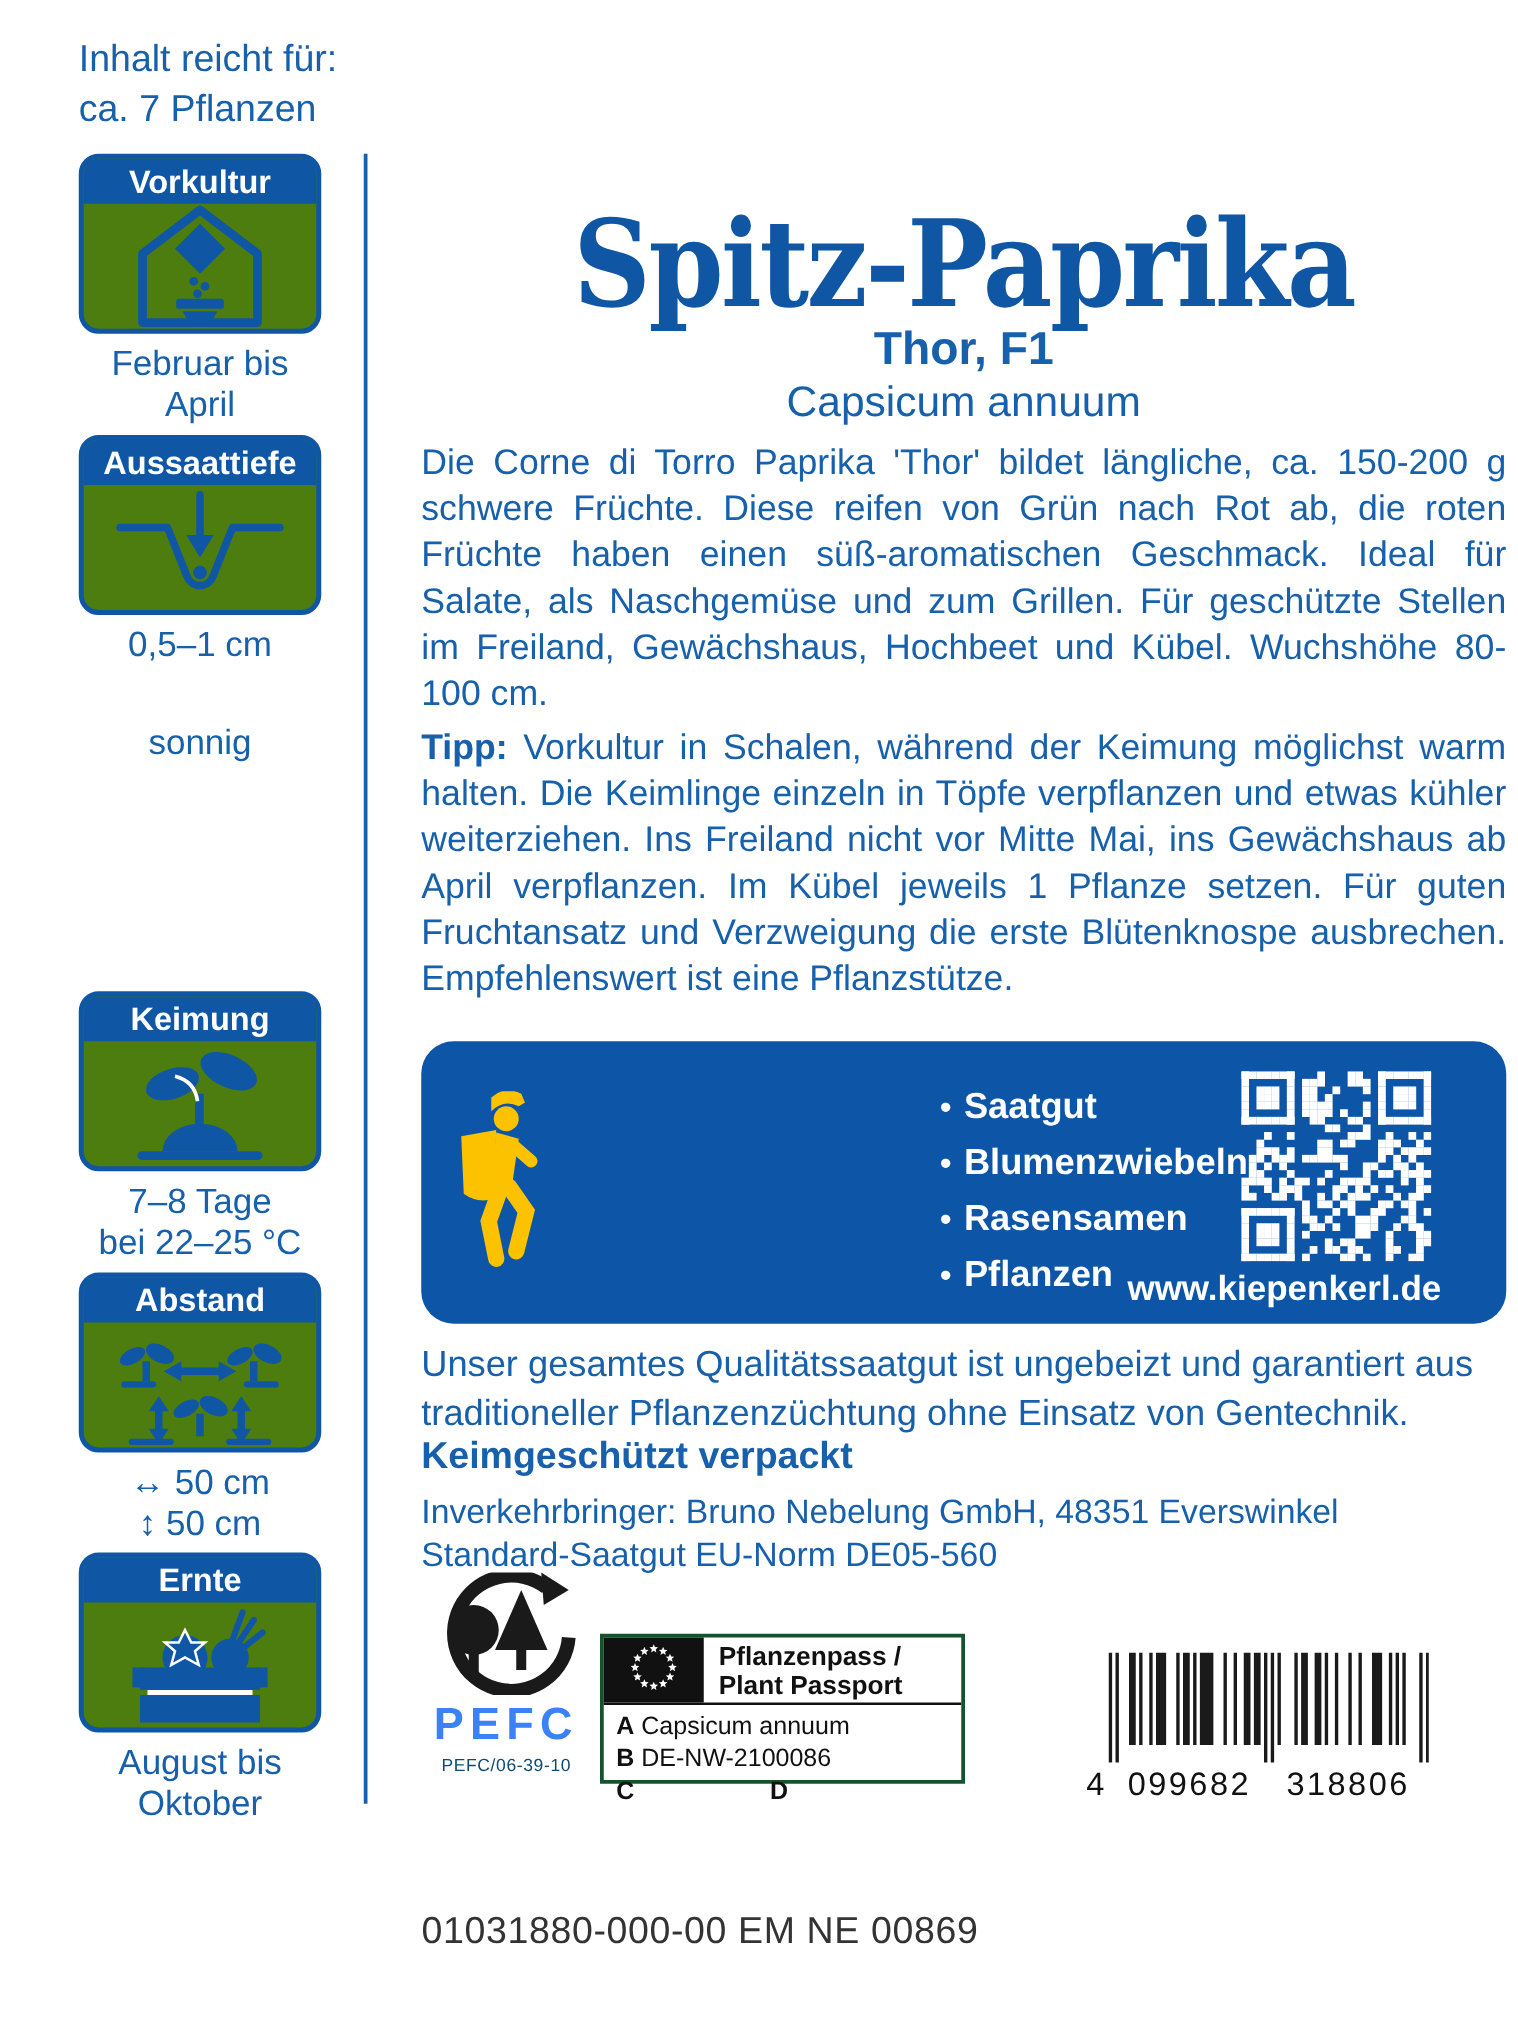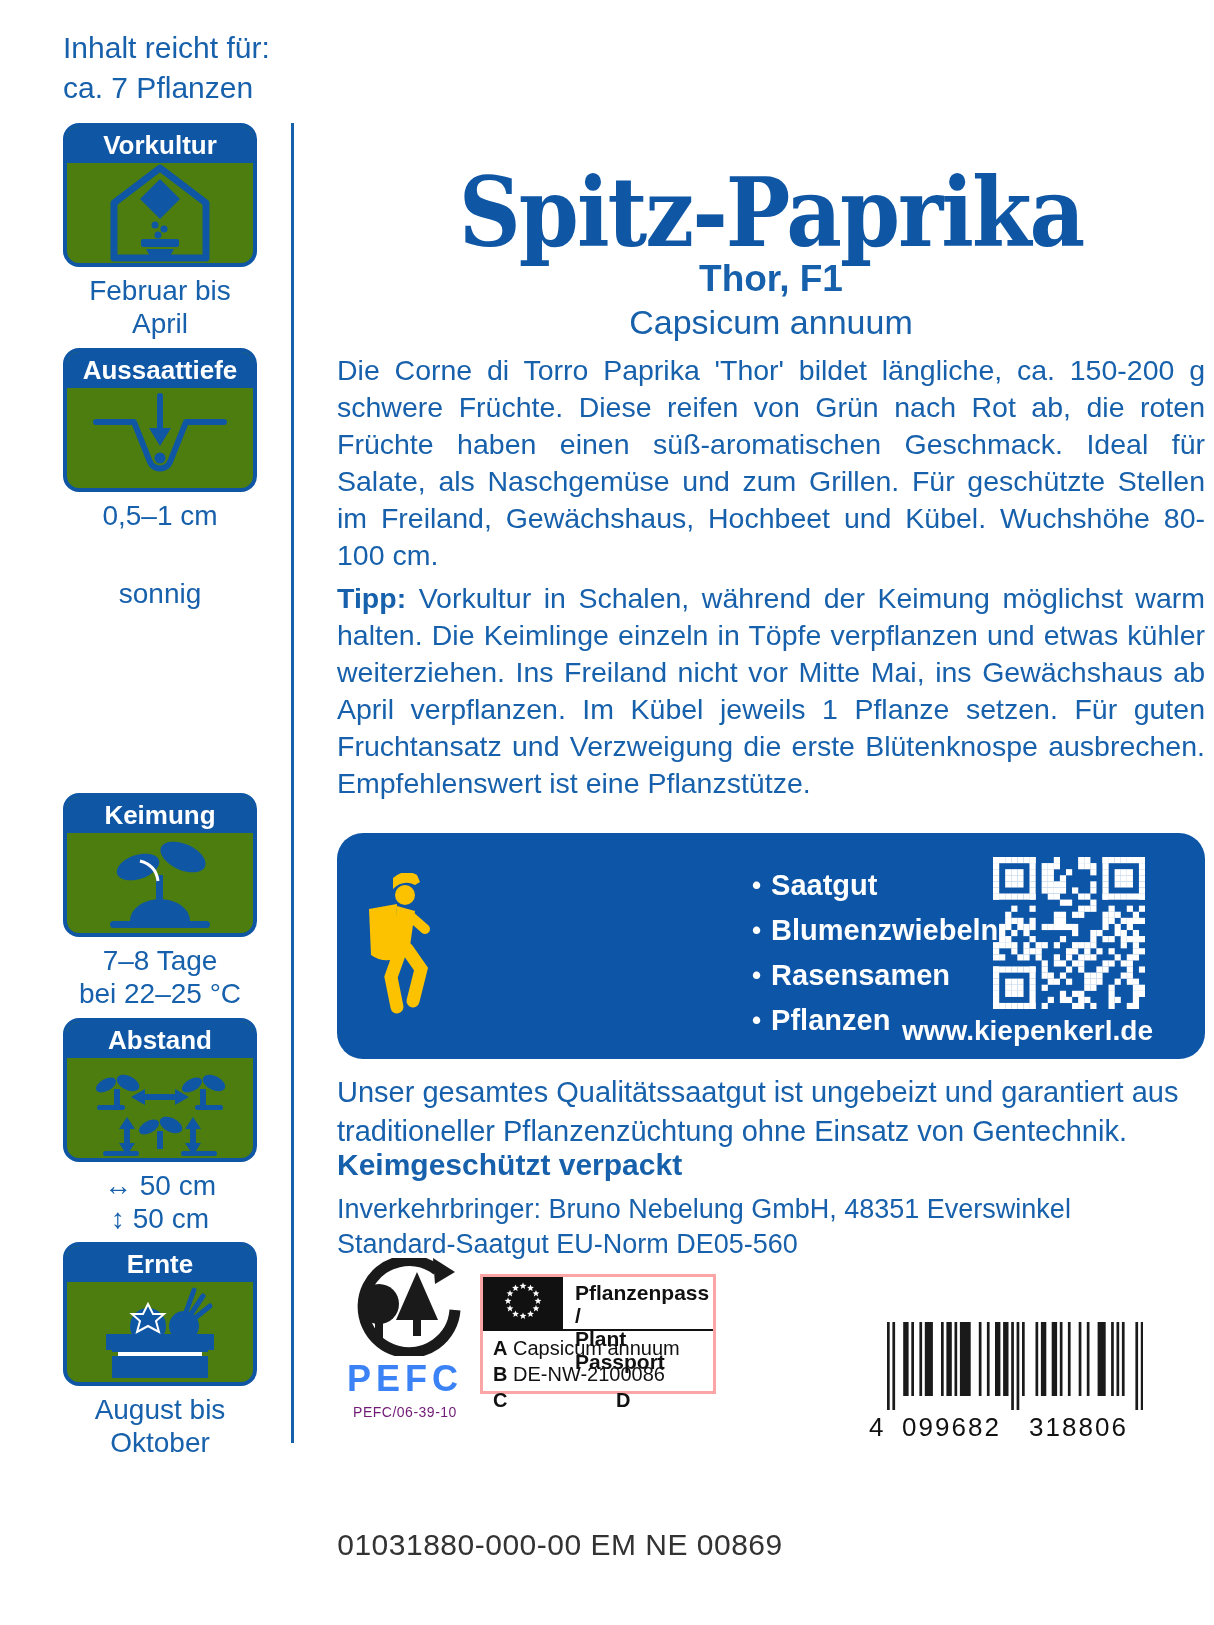--- a/index.html
+++ b/index.html
@@ -51,23 +51,23 @@
   .products .dot{font-size:26px;margin-right:10px;}
   .qrwrap{position:absolute;right:60px;top:24px;width:152px;}
   .url{position:absolute;right:52px;bottom:12px;color:#fff;font-weight:bold;font-size:28px;white-space:nowrap;text-align:center;}
   
   .quality{position:absolute;left:0;top:1073px;width:100%;font-size:29px;line-height:39px;margin:0;}
   .packed{position:absolute;left:0;top:1148px;width:100%;font-size:30px;font-weight:bold;}
   .distrib{position:absolute;left:0;top:1192px;width:100%;font-size:27px;line-height:35px;}
   
   .pefc{position:absolute;left:8px;top:1258px;width:120px;text-align:center;color:#1a1a1a;}
   .pefc .pefc-word{font-weight:bold;font-size:36px;letter-spacing:5px;color:#3b82f6;margin-top:2px;font-family:"Liberation Sans",sans-serif;}
-  .pefc .pefc-code{font-size:14px;color:#701a75;margin-top:4px;letter-spacing:0.5px;}
+  .pefc .pefc-code{font-size:14px;color:#0c4a6e;margin-top:4px;letter-spacing:0.5px;}
   .passport{
-    position:absolute;left:143px;top:1274px;width:236px;height:120px;border:3px solid #fca5a5;
+    position:absolute;left:143px;top:1307px;width:292px;height:120px;border:3px solid #14532d;
     box-sizing:border-box;color:#111;background:#fff;
   }
   .pp-head{display:flex;border-bottom:2px solid #111;height:52px;}
   .pp-flag{flex:0 0 80px;background:#111;}
   .pp-title{flex:1;font-weight:bold;font-size:21px;line-height:23px;padding:4px 0 0 12px;color:#111;}
   .pp-rows{padding:4px 10px 0 10px;font-size:20px;line-height:26px;color:#111;position:relative;}
   .pp-rows b{font-weight:bold;}
   .pp-cd{display:flex;}
   .pp-cd .c{width:123px;font-weight:bold;}
   .pp-cd .d{font-weight:bold;}

